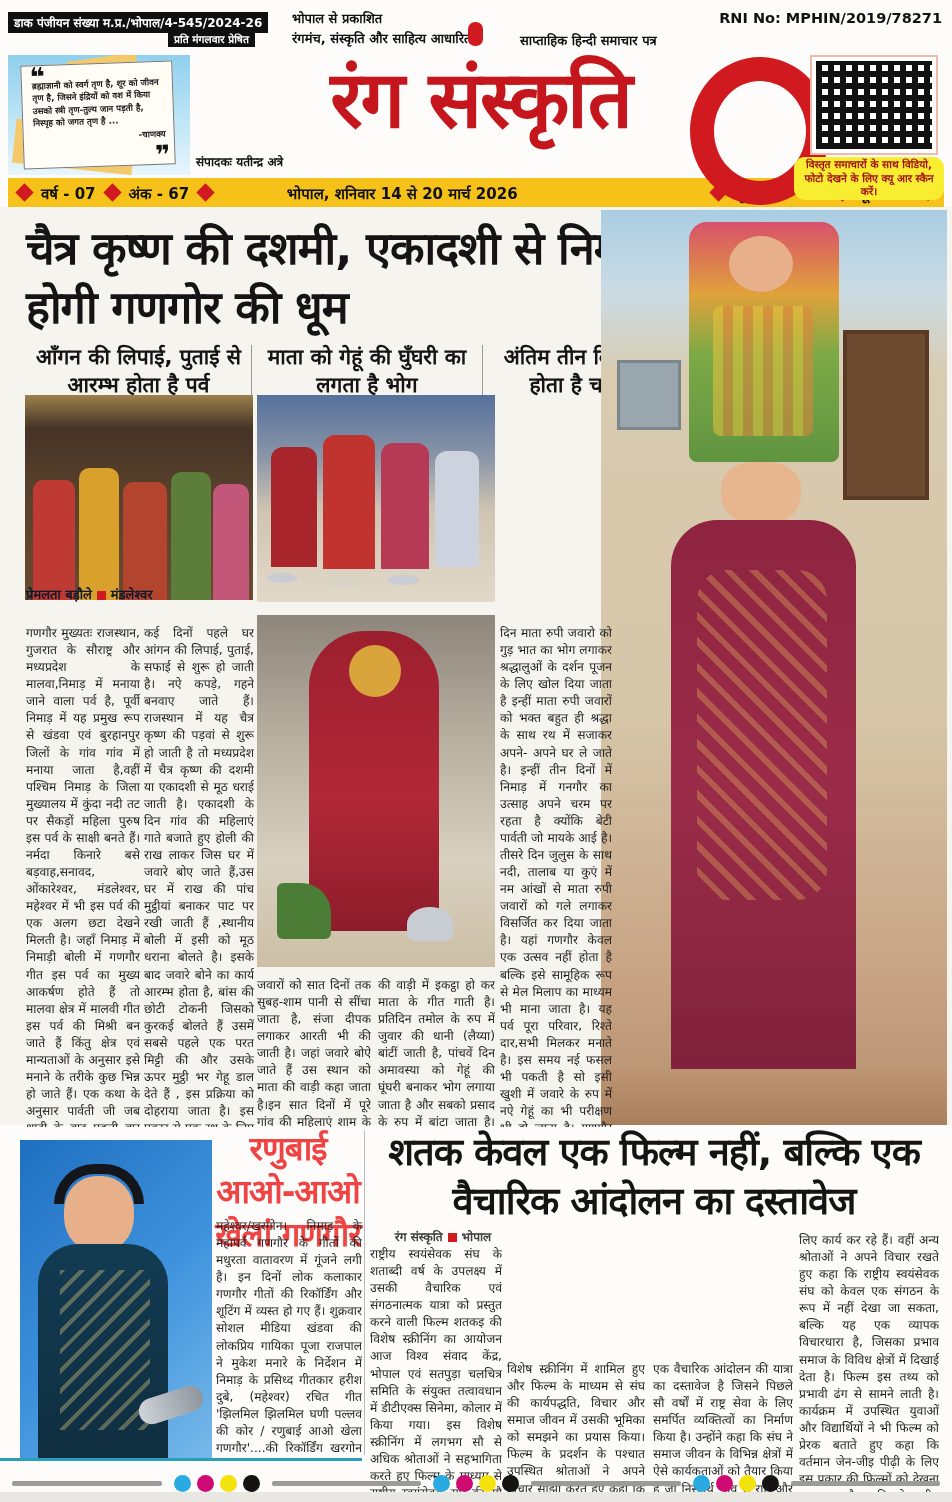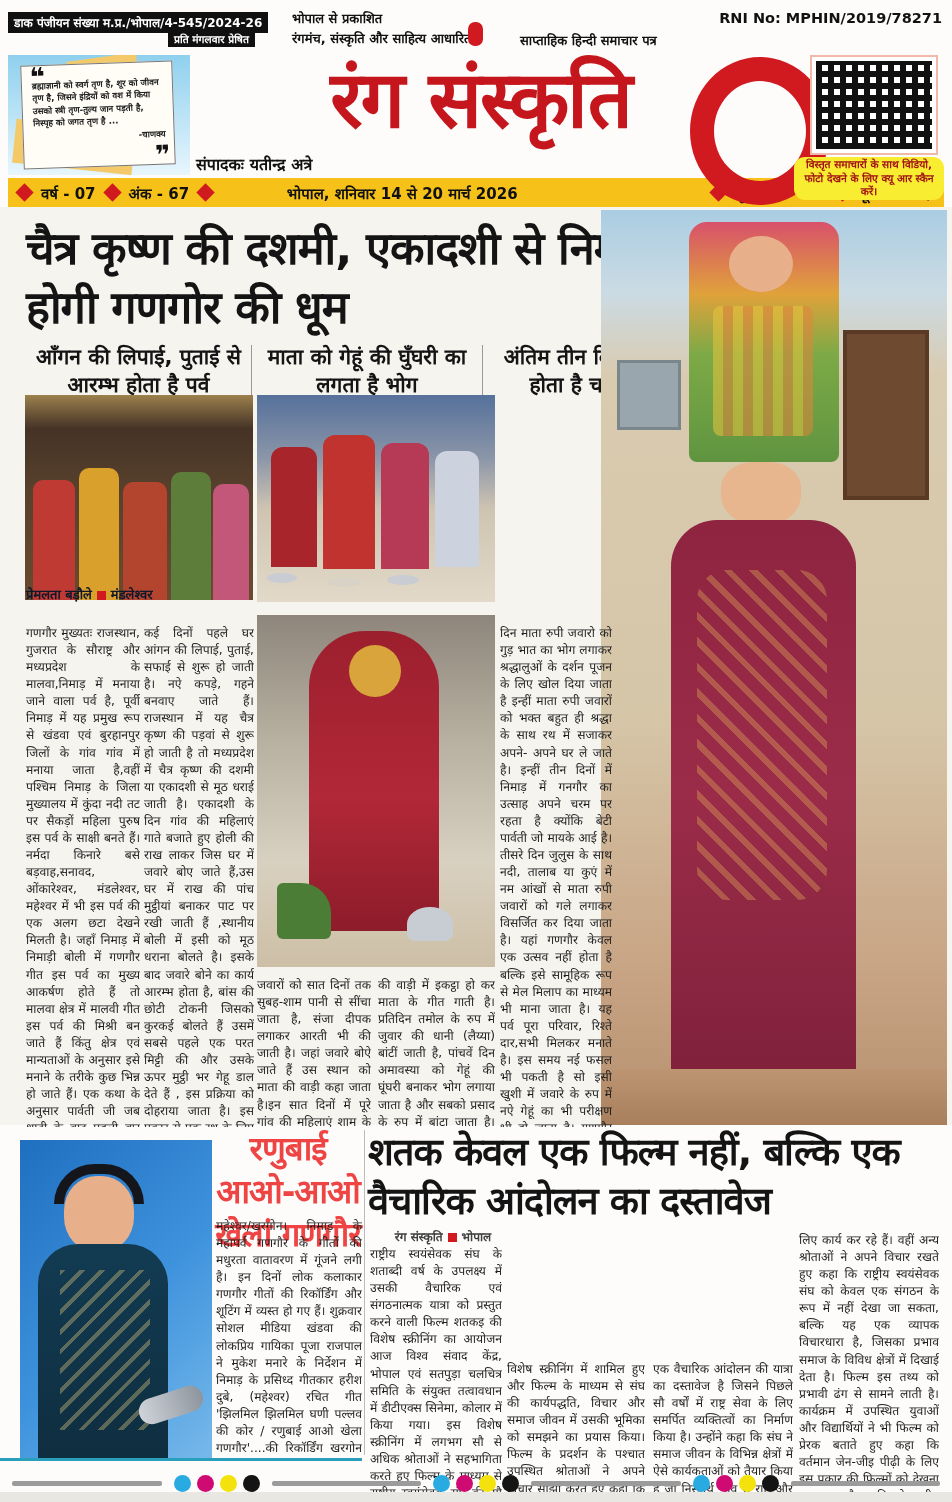--- a/index.html
+++ b/index.html
@@ -22,21 +22,21 @@
             background:linear-gradient(180deg,#8fd0ee 0%,#bfe5f6 55%,#e8f6fd 100%);}
   .sticky{position:absolute;background:#f4c96a;transform:rotate(-8deg);}
   .note{position:absolute;left:14px;top:8px;width:152px;height:104px;background:#fffdf6;
         border:1px solid #777;transform:rotate(-2deg);padding:14px 8px 4px 10px;}
   .qmark{position:absolute;font-size:26px;font-weight:900;color:#111;line-height:1;}
   .quote-text{font-size:8.6px;font-weight:bold;color:#222;line-height:1.45;}
   .quote-author{font-size:8.6px;font-weight:bold;color:#222;text-align:right;margin-top:2px;}
   .paper-title{position:absolute;left:193px;top:-8px;width:575px;text-align:center;
                font-size:79px;font-weight:900;color:#c4161c;letter-spacing:-2px;line-height:1.35;
                font-family:"DejaVu Sans","Liberation Serif",sans-serif;}
-  .editor{position:absolute;left:196px;top:98px;font-size:16px;font-weight:bold;color:#111;}
+  .editor{position:absolute;left:196px;top:98px;font-size:12px;font-weight:bold;color:#111;}
   .red-ring{position:absolute;left:690px;top:2px;width:140px;height:148px;border-radius:50%;
             border:24px solid #d11a20;z-index:3;}
   .qrbox{position:absolute;right:14px;top:0;width:128px;height:100px;background:#fff;
          border:2px solid #f0b9a8;z-index:4;padding:4px;}
   .qr{width:100%;height:100%;
       background:
        repeating-linear-gradient(0deg,#111 0 6px,transparent 6px 12px),
        repeating-linear-gradient(90deg,#111 0 6px,#fff 6px 12px);}
   .qrcap{position:absolute;right:8px;top:102px;width:150px;background:#f9ed32;color:#a31414;
          font-size:10.5px;font-weight:bold;text-align:center;line-height:1.3;padding:1px 2px;z-index:4;border-radius:11px;}
@@ -70,21 +70,21 @@
        background:linear-gradient(180deg,#8e867c 0%,#b7af9f 35%,#d8d0c0 70%,#cdbfa6 100%);}
   
   .bottom-rule{position:absolute;left:0;top:1458px;width:362px;height:3px;background:#2a9fbc;}
   .vdiv{position:absolute;left:364px;top:1130px;width:1px;height:325px;background:#bbb;}
   .song-photo{left:20px;top:1140px;width:192px;height:318px;
        background:linear-gradient(135deg,#1f6fc0 0%,#3f93dd 55%,#77b9ea 100%);}
   .song-head{position:absolute;left:208px;top:1128px;width:160px;font-size:33px;font-weight:900;
              color:#ef4444;text-align:center;line-height:1.3;letter-spacing:-1px;}
   .song-body{position:absolute;left:216px;top:1218px;width:146px;height:236px;}
   .film-head{position:absolute;left:368px;top:1128px;width:572px;font-size:38px;font-weight:900;
-             color:#141414;line-height:1.3;letter-spacing:-1px;}
+             color:#141414;text-align:center;line-height:1.3;letter-spacing:-1px;}
   .film-byline{position:absolute;left:388px;top:1228px;width:110px;text-align:center;
                font-size:12px;font-weight:800;color:#404040;}
   .poster{left:507px;top:1243px;width:286px;height:114px;
           background:linear-gradient(180deg,#d9d4cb 0%,#c9c2b6 60%,#b9a893 100%);}
   .poster-title{position:absolute;right:26px;top:18px;font-size:30px;font-weight:900;color:#fff;
                 text-shadow:0 1px 2px rgba(0,0,0,.35);}
   .poster-sub{position:absolute;right:20px;top:60px;width:90px;height:3px;background:rgba(255,255,255,.7);}
   .flag{position:absolute;width:0;height:0;border-style:solid;}
   .headsil{position:absolute;border-radius:50% 50% 45% 45%;}
   

